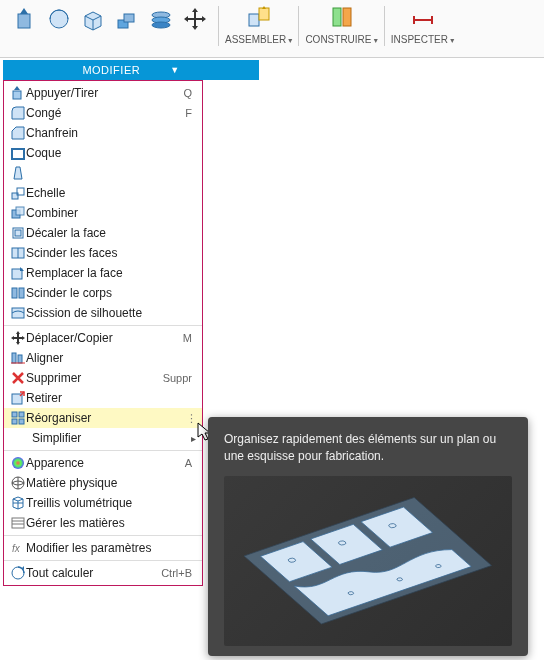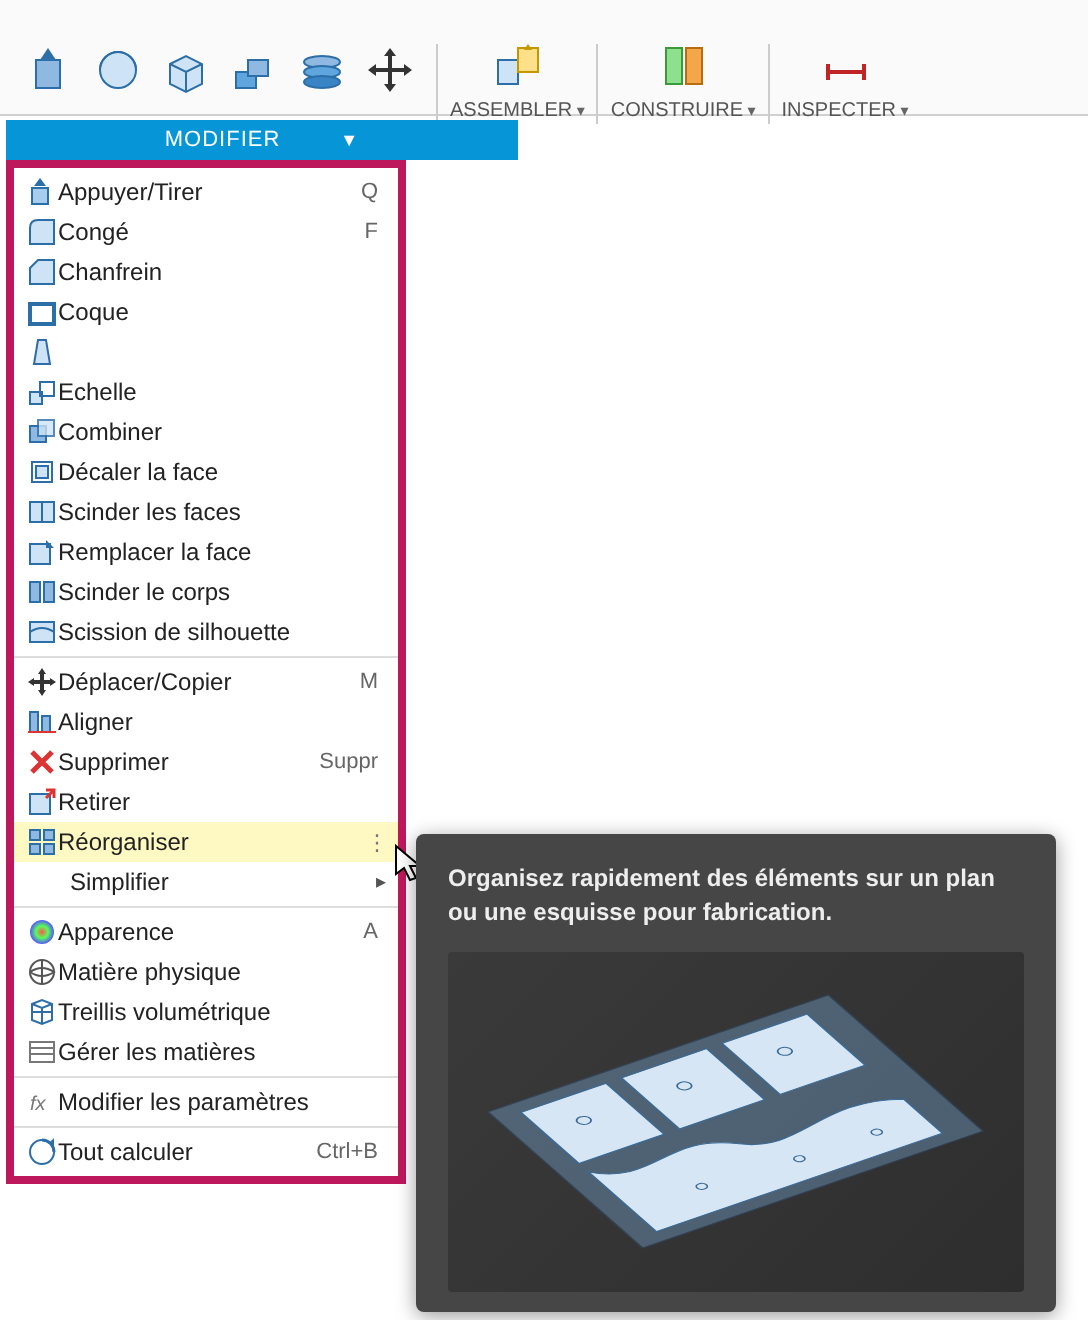--- a/index.html
+++ b/index.html
@@ -9,21 +9,21 @@
     background: #fff;
     width: 544px;
     height: 660px;
     overflow: hidden;
     position: relative;
   }
   .toolbar {
     display: flex;
     align-items: flex-start;
     height: 58px;
-    padding: 16px 4px 0 4px;
+    padding: 0 4px 0 4px;
     border-bottom: 1px solid #d0d0d0;
     background: #fafafa;
   }
   .tb-group {
     display: flex;
     gap: 4px;
     padding: 4px 6px 0 6px;
   }
   .tb-icon {
     width: 30px;
@@ -70,21 +70,21 @@
     gap: 24px;
   }
   .dropdown-header .caret { margin-left: 6px; font-size: 9px; }
 
   .menu {
     position: absolute;
     top: 80px;
     left: 3px;
     width: 200px;
     background: #fff;
-    border: 4px solid #be185d;
+    border: 1px solid #be185d;
     padding: 2px 0;
   }
   .menu-item {
     display: flex;
     align-items: center;
     height: 20px;
     padding: 0 6px;
     position: relative;
   }
   .menu-item.hl {
@@ -122,21 +122,21 @@
     top: 417px;
     width: 320px;
     background: #464646;
     border-radius: 4px;
     padding: 14px 16px 10px 16px;
     color: #eee;
     font-size: 12px;
     line-height: 1.45;
     box-shadow: 0 2px 10px rgba(0,0,0,0.4);
   }
-  .tooltip-panel .ttext { font-weight: 700; margin-bottom: 10px; }
+  .tooltip-panel .ttext { font-weight: 400; margin-bottom: 10px; }
   .tooltip-panel .timg {
     width: 100%;
     height: 170px;
     background: linear-gradient(135deg,#3a3a3a,#2e2e2e);
     display: flex;
     align-items: center;
     justify-content: center;
     border-radius: 2px;
   }
   .tooltip-panel .timg svg { width: 95%; height: 95%; }

